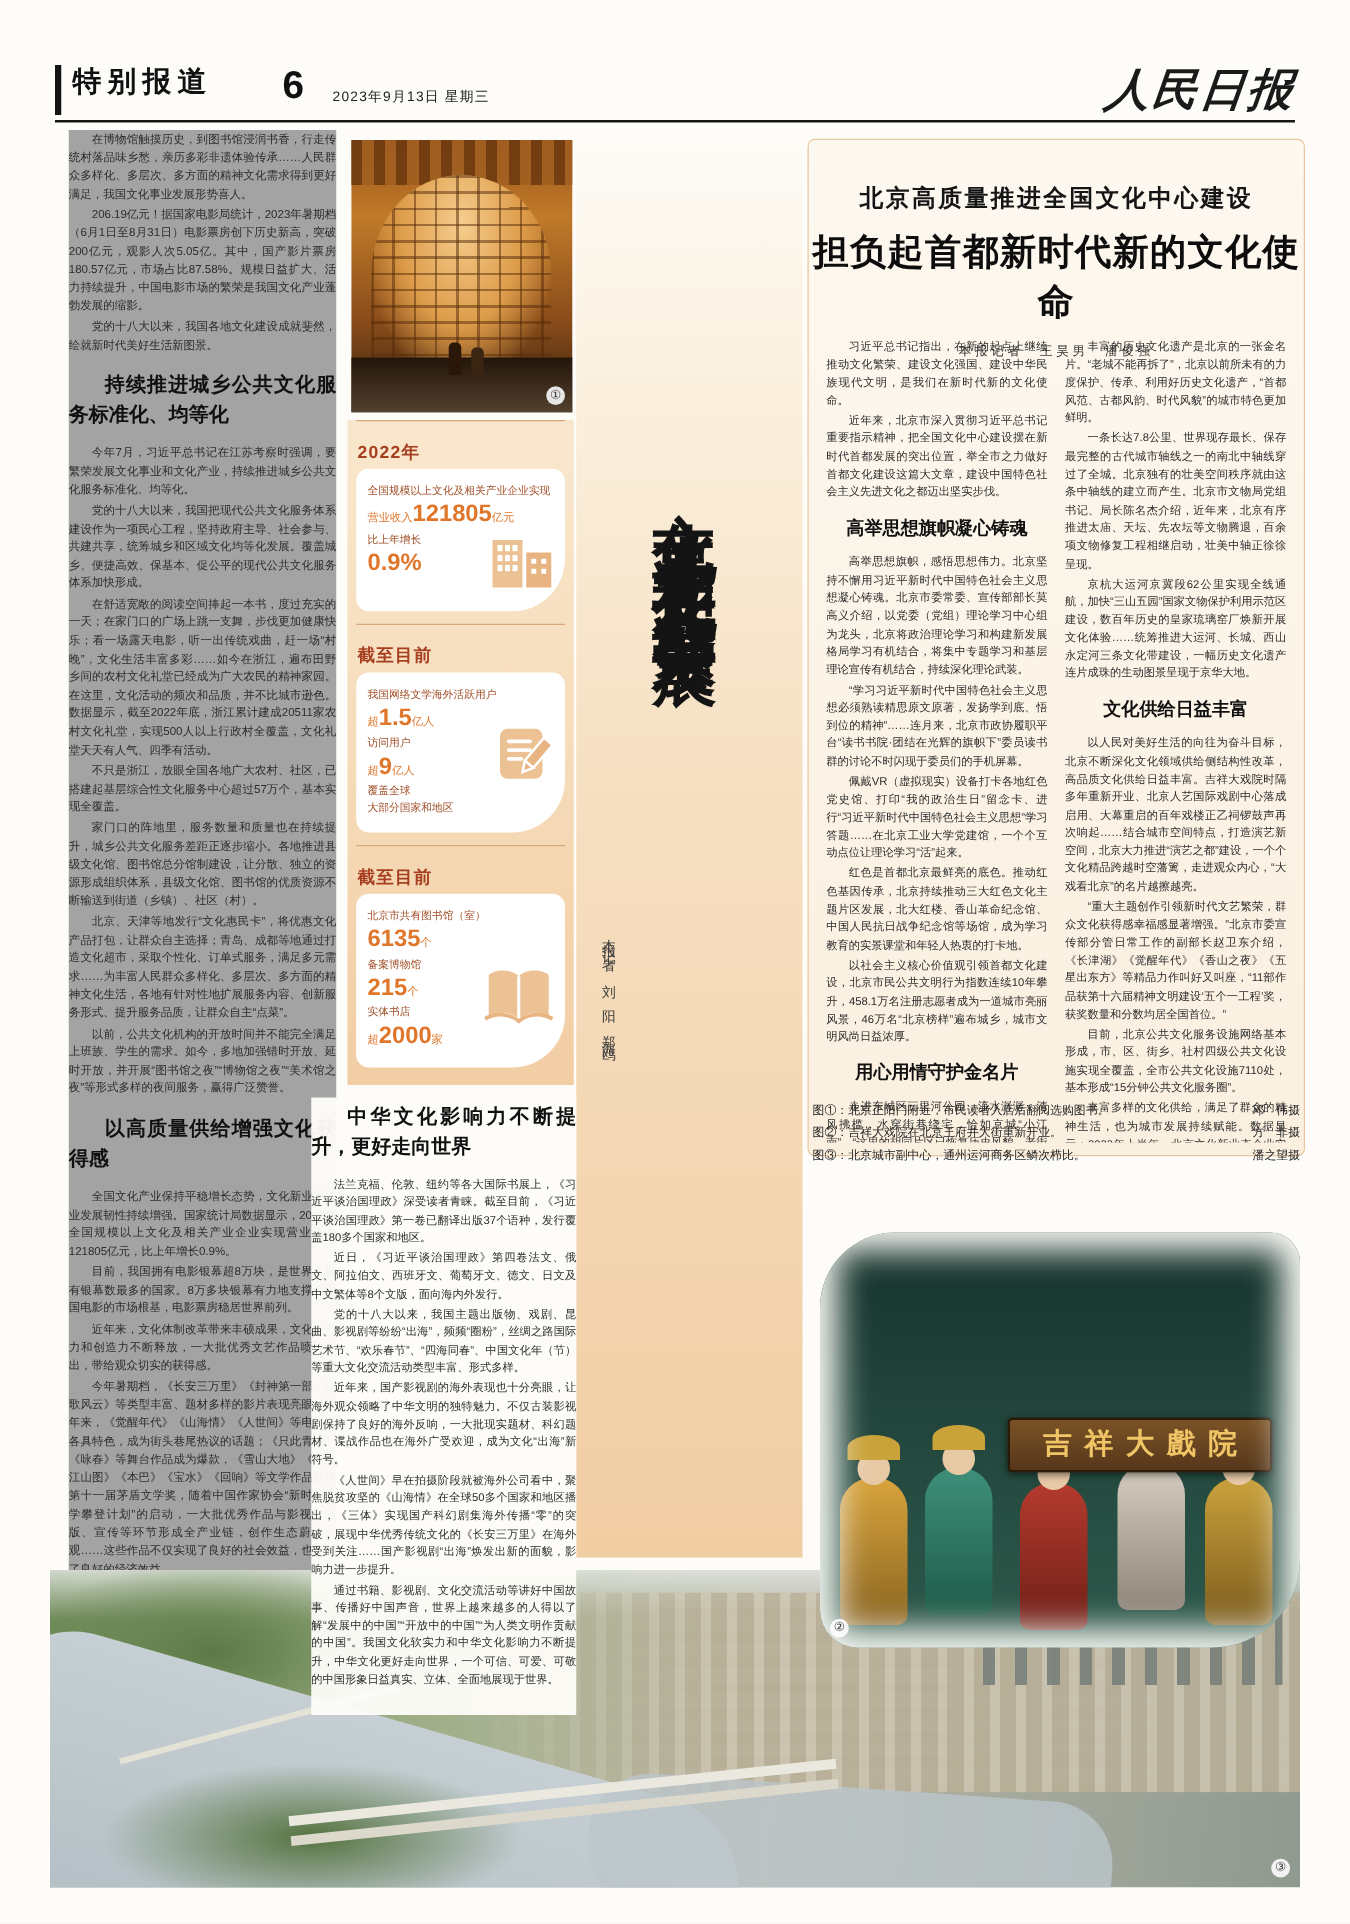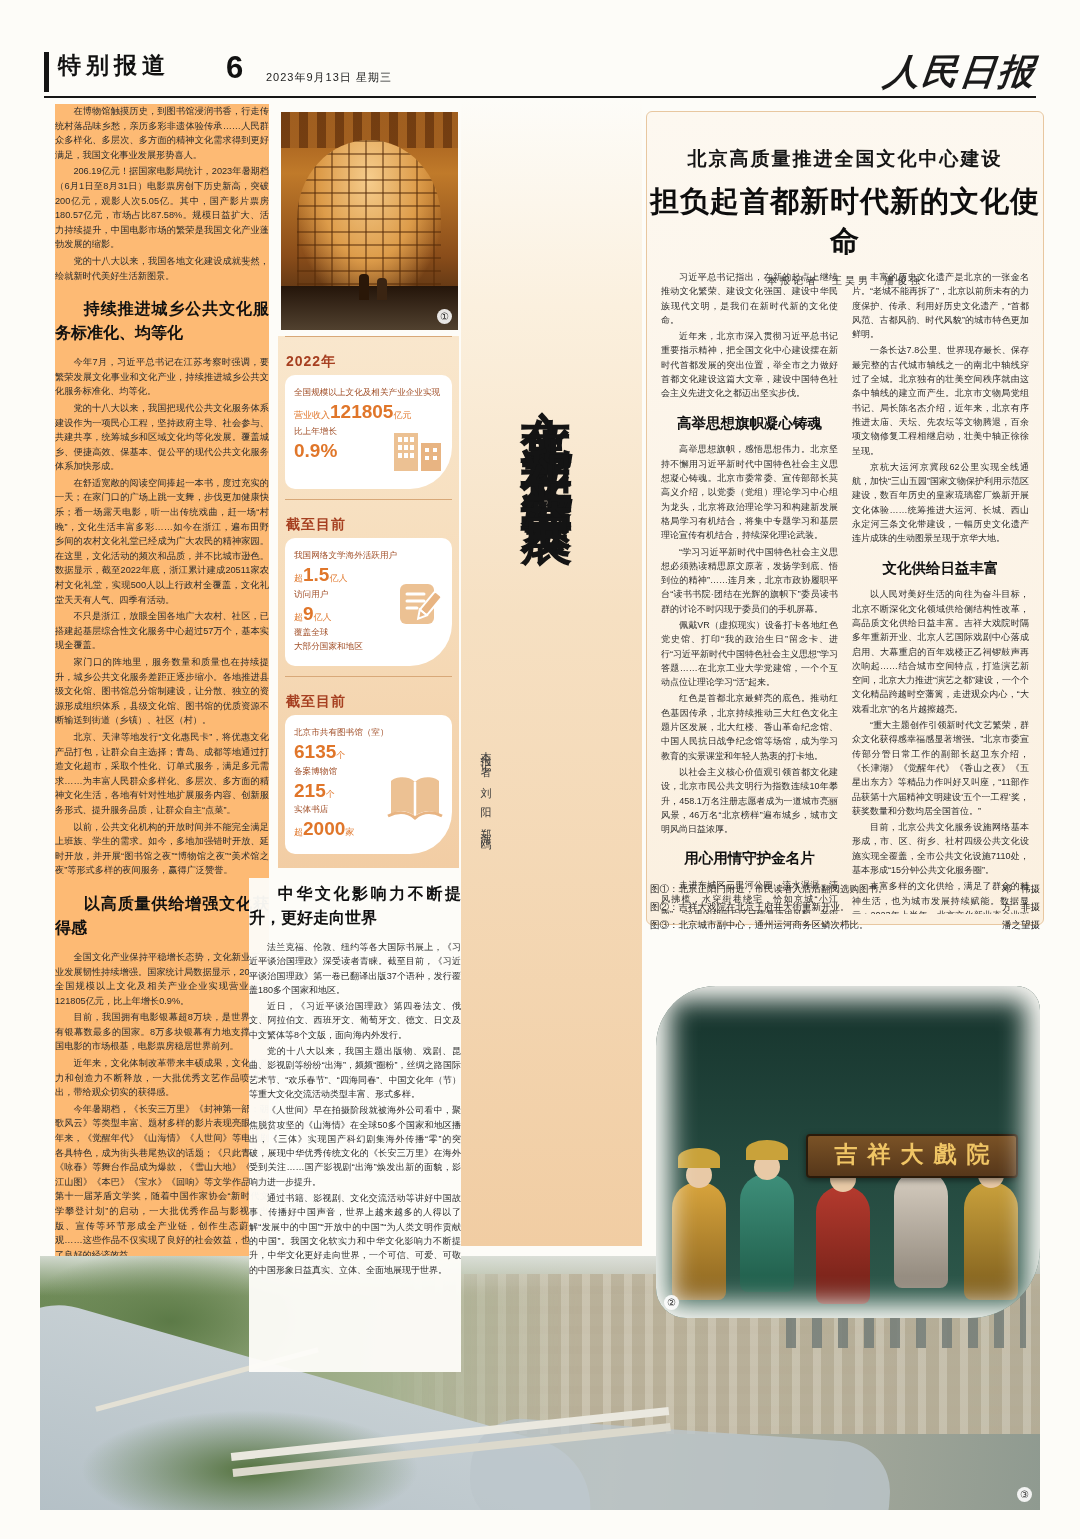--- a/index.html
+++ b/index.html
@@ -11,21 +11,21 @@
   .section-bar{position:absolute;left:-4px;top:4px;width:5px;height:40px;background:#141414;}
   .section-title{position:absolute;left:10px;top:2px;font-size:23px;font-weight:bold;letter-spacing:5px;color:#111;}
   .page-num{position:absolute;left:178px;top:2px;font-size:31px;font-weight:bold;color:#111;}
   .mast-date{position:absolute;left:218px;top:22px;font-size:11px;color:#222;letter-spacing:1px;}
   .paper-logo{position:absolute;right:0;top:0px;font-family:"DejaVu Serif",serif;font-style:italic;font-weight:bold;font-size:36px;color:#1a1a1a;transform:skewX(-6deg);letter-spacing:2px;}
   .head-rule{position:absolute;left:44px;right:44px;top:96px;border-top:2px solid #161616;}
 
   
   .body-p{margin:0 0 2px;text-indent:2em;}
   .col-subhead{font-size:16px;font-weight:bold;color:#101010;line-height:1.5;margin:14px 0 10px;text-indent:1.8em;}
-  .left-col{position:absolute;left:55px;top:104px;width:214px;height:1198px;font-size:9.2px;line-height:14.6px;text-align:justify;color:#2c2c2c;overflow:hidden;background:#fdba74;}
+  .left-col{position:absolute;left:55px;top:104px;width:214px;height:1198px;font-size:9.2px;line-height:14.6px;text-align:justify;color:#2c2c2c;overflow:hidden;background:#a3a3a3;}
   .mid-col{position:absolute;left:249px;top:878px;width:212px;height:494px;font-size:9px;line-height:14.3px;text-align:justify;color:#2c2c2c;overflow:hidden;background:rgba(253,252,248,.96);z-index:4;}
   .mid-col .col-subhead{font-size:16px;margin:4px 0 10px;}
 
   
   .photo1{position:absolute;left:281px;top:112px;width:177px;height:218px;margin:0;overflow:hidden;z-index:3;}
   .b-wall{position:absolute;inset:0;background:linear-gradient(180deg,#9a5519 0%,#c07a2a 28%,#8a4d1a 66%,#35200e 100%);}
   .b-ceiling{position:absolute;left:0;right:0;top:0;height:36px;background:repeating-linear-gradient(90deg,#6e3a10 0 9px,#a05f20 9px 18px);opacity:.9;}
   .b-arch{position:absolute;left:16px;top:28px;width:144px;height:158px;border-radius:50% 50% 0 0;background:radial-gradient(ellipse at 50% 25%,#f6cd8d 0%,#dd9c4a 48%,rgba(138,77,26,0) 78%);}
   .b-grid{position:absolute;left:16px;top:28px;width:144px;height:158px;border-radius:50% 50% 0 0;background:repeating-linear-gradient(90deg,rgba(84,42,8,.5) 0 2px,transparent 2px 17px),repeating-linear-gradient(0deg,rgba(84,42,8,.5) 0 2px,transparent 2px 13px);}
   .b-floor{position:absolute;left:0;right:0;bottom:0;height:44px;background:linear-gradient(#24150a,#51412f);}
@@ -214,20 +214,21 @@
         </span>
       </div>
     </div>
   </section>
 
   <section class="mid-col">
       <h3 class="col-subhead">中华文化影响力不断提升，更好走向世界</h3>
       <p class="body-p">法兰克福、伦敦、纽约等各大国际书展上，《习近平谈治国理政》深受读者青睐。截至目前，《习近平谈治国理政》第一卷已翻译出版37个语种，发行覆盖180多个国家和地区。</p>
       <p class="body-p">近日，《习近平谈治国理政》第四卷法文、俄文、阿拉伯文、西班牙文、葡萄牙文、德文、日文及中文繁体等8个文版，面向海内外发行。</p>
       <p class="body-p">党的十八大以来，我国主题出版物、戏剧、昆曲、影视剧等纷纷“出海”，频频“圈粉”，丝绸之路国际艺术节、“欢乐春节”、“四海同春”、中国文化年（节）等重大文化交流活动类型丰富、形式多样。</p>
+      <p class="body-p">近年来，国产影视剧的海外表现也十分亮眼，让海外观众领略了中华文明的独特魅力。不仅古装影视剧保持了良好的海外反响，一大批现实题材、科幻题材、谍战作品也在海外广受欢迎，成为文化“出海”新符号。</p>
       <p class="body-p">《人世间》早在拍摄阶段就被海外公司看中，聚焦脱贫攻坚的《山海情》在全球50多个国家和地区播出，《三体》实现国产科幻剧集海外传播“零”的突破，展现中华优秀传统文化的《长安三万里》在海外受到关注……国产影视剧“出海”焕发出新的面貌，影响力进一步提升。</p>
       <p class="body-p">通过书籍、影视剧、文化交流活动等讲好中国故事、传播好中国声音，世界上越来越多的人得以了解“发展中的中国”“开放中的中国”“为人类文明作贡献的中国”。我国文化软实力和中华文化影响力不断提升，中华文化更好走向世界，一个可信、可爱、可敬的中国形象日益真实、立体、全面地展现于世界。</p>
     </section>
 
   <div class="v-headline">文化事业和文化产业繁荣发展</div>
   <div class="v-byline">本报记者　刘　阳　郑海鸥</div>
 
   <section class="right-box">
     <div class="kicker">北京高质量推进全国文化中心建设</div>
     <h1 class="main-headline">担负起首都新时代新的文化使命</h1>

